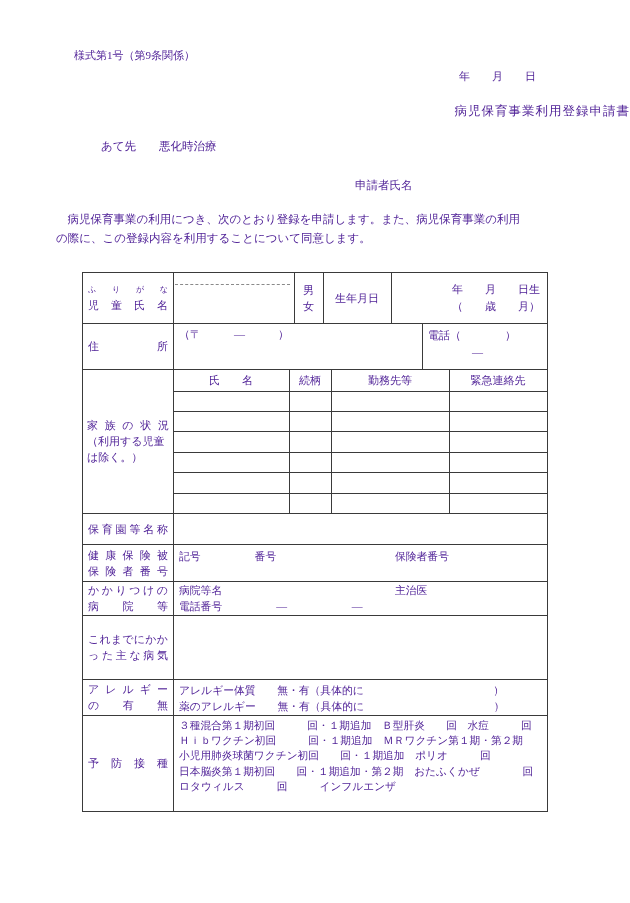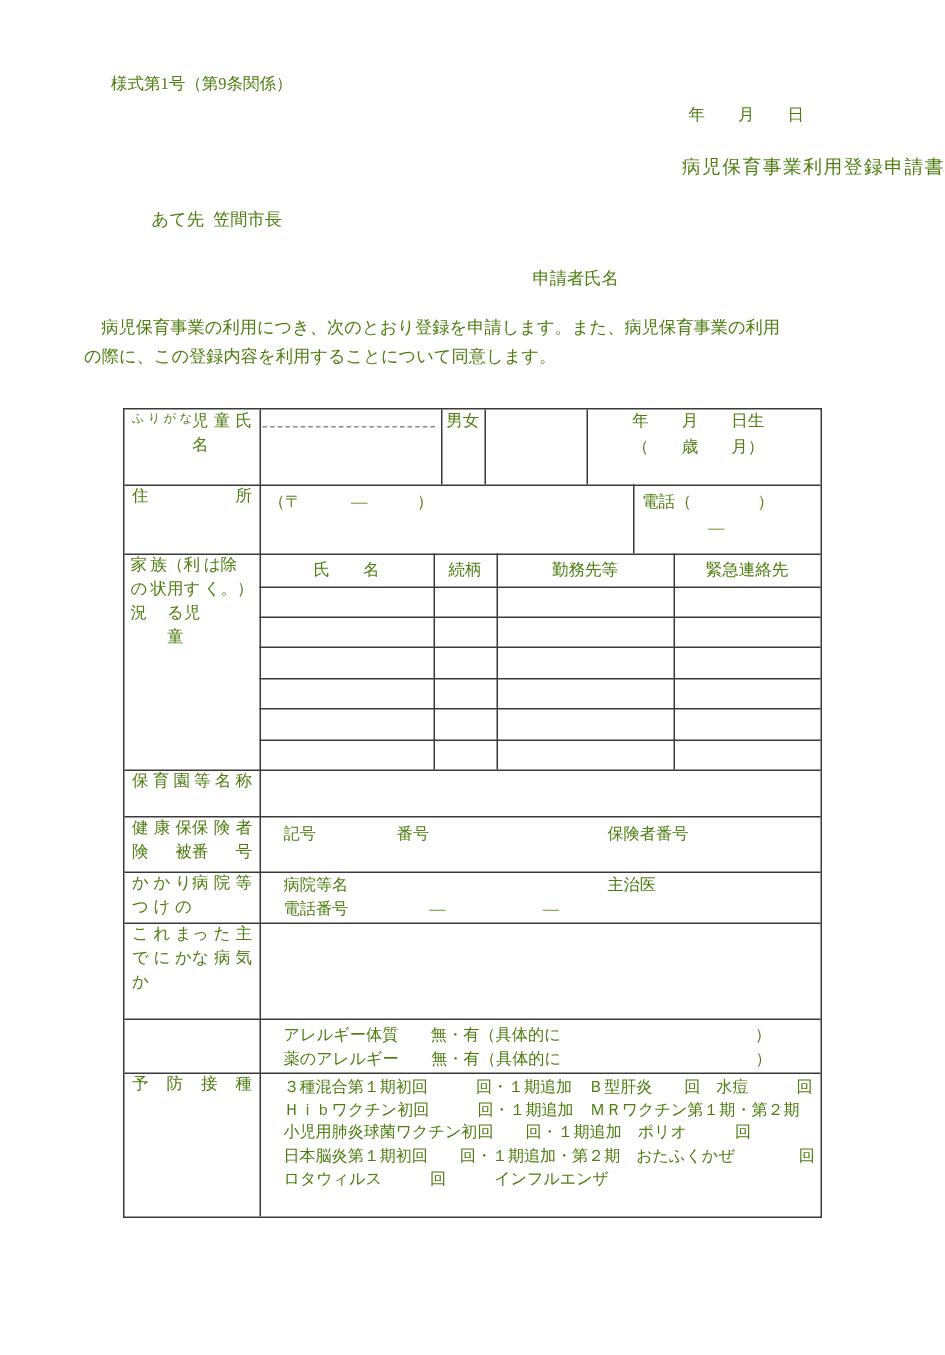--- a/index.html
+++ b/index.html
@@ -1,61 +1,61 @@
 <!DOCTYPE html>
 <html><head>
 <meta charset="utf-8">
 <style>
   html,body { margin:0; padding:0; background:#ffffff; }
   .sheet {
     position:relative; width:630px; height:903px; background:#ffffff;
     font-family:"Liberation Serif","DejaVu Serif",serif;
-    color:#4d7c0f; overflow:hidden;
+    color:#4c1d95; overflow:hidden;
     -webkit-font-smoothing:antialiased;
   }
   .abs { position:absolute; }
   .pre { white-space:pre; }
   .preline { white-space:pre-line; }
   .jtext { text-align:justify; text-align-last:justify; }
 
   
   .form-number { left:74px; top:48px; font-size:11px; }
   .date-line { right:94px; top:69px; font-size:11px; white-space:pre; }
   .form-title { left:0; right:0; top:103px; text-align:right; font-size:12.5px; letter-spacing:1px; }
-  .addressee { left:101px; top:139px; font-size:11.5px; display:flex; gap:6px; }
+  .addressee { left:101px; top:139px; font-size:11.5px; display:flex; gap:23px; }
   .applicant { left:355px; top:178px; font-size:11.5px; }
   .intro { left:56px; top:210px; width:500px; font-size:11.5px; line-height:19px; white-space:pre-line; }
 
   
   .form-table { position:absolute; left:82px; top:272px; width:464px; height:538px; border:1px solid #3a3a3a; }
   .gl { position:absolute; background:#3a3a3a; }
   .cell { position:absolute; box-sizing:border-box; overflow:hidden; }
-  .vcenter { display:flex; justify-content:center; }
+  .vcenter { display:flex; flex-direction:column; justify-content:center; }
   .hcenter { display:flex; align-items:center; justify-content:center; }
 
   .label-cell { left:0; width:90px; padding:0 5px; }
   .label-cell > div { width:100%; }
 
   .furigana { font-size:8px; line-height:11px; margin-bottom:2px; }
   .lbl { font-size:11px; line-height:16px; }
 
-  .content { font-size:10.8px; line-height:16px; padding:2px 16px; }
+  .content { font-size:10.8px; line-height:16px; padding:2px 6px; }
   .dotted-rule { position:absolute; left:92px; top:11px; width:117px; border-top:1px dashed #8a8a8a; }
 </style>
 </head>
 <body>
 
 <div class="sheet">
 
   <div class="abs form-number">様式第1号（第9条関係）</div>
   <div class="abs date-line">年　　月　　日</div>
   <div class="abs form-title">病児保育事業利用登録申請書</div>
   <div class="abs addressee">
     <span>あて先</span>
-    <span>笠間市長</span>
+    <span>悪化時治療</span>
   </div>
   <div class="abs applicant">申請者氏名</div>
   <div class="abs intro">　病児保育事業の利用につき、次のとおり登録を申請します。また、病児保育事業の利用
 の際に、この登録内容を利用することについて同意します。</div>
 
   <div class="form-table">
 
     <div class="gl" style="left:90px;top:0;width:1px;height:538px;"></div>
     <div class="gl" style="left:0;top:50px;width:464px;height:1px;"></div>
     <div class="gl" style="left:0;top:96px;width:464px;height:1px;"></div>
@@ -87,20 +87,21 @@
       <div class="furigana jtext">ふりがな</div>
       <div class="lbl jtext">児童氏名</div>
     </div>
     <div class="cell" style="left:90px;top:0;width:121px;height:50px;">
       <div class="dotted-rule" style="left:2px;top:11px;width:115px;"></div>
     </div>
     <div class="cell vcenter" style="left:211px;top:0;width:29px;height:50px;text-align:center;">
       <div class="lbl">男</div>
       <div class="lbl">女</div>
     </div>
+    <div class="cell hcenter lbl" style="left:240px;top:0;width:68px;height:50px;">生年月日</div>
     <div class="cell vcenter preline" style="left:308px;top:0;width:156px;height:50px;text-align:right;padding-right:7px;font-size:11px;line-height:17px;">年　　月　　日生
 （　　歳　　月）</div>
 
     <div class="cell label-cell vcenter" style="top:50px;height:46px;font-family:Liberation Serif, serif;">
       <div class="lbl jtext">住所</div>
     </div>
     <div class="cell" style="left:90px;top:50px;width:249px;height:46px;padding:4px 6px;font-size:11px;">（〒　　　―　　　）</div>
     <div class="cell preline" style="left:339px;top:50px;width:125px;height:46px;padding:4px 6px;font-size:11px;line-height:17px;">電話（　　　　）
 　　　　―</div>
 
@@ -131,20 +132,24 @@
       <div class="lbl jtext">病院等</div>
     </div>
     <div class="cell content preline" style="left:90px;top:308px;width:374px;height:34px;padding-top:1px;">病院等名　　　　　　　　　　　　　　　　主治医
 電話番号　　　　　―　　　　　　―</div>
 
     <div class="cell label-cell vcenter" style="top:342px;height:64px;">
       <div class="lbl jtext">これまでにかか</div>
       <div class="lbl jtext">った主な病気</div>
     </div>
 
+    <div class="cell label-cell vcenter" style="top:406px;height:36px;">
+      <div class="lbl jtext">アレルギー</div>
+      <div class="lbl jtext">の有無</div>
+    </div>
     <div class="cell content" style="left:90px;top:406px;width:374px;height:36px;padding-top:3px;">
       <div class="pre">アレルギー体質　　無・有（具体的に　　　　　　　　　　　　）</div>
       <div class="pre">薬のアレルギー　　無・有（具体的に　　　　　　　　　　　　）</div>
     </div>
 
     <div class="cell label-cell vcenter" style="top:442px;height:96px;">
       <div class="lbl jtext">予防接種</div>
     </div>
     <div class="cell content" style="left:90px;top:442px;width:374px;height:96px;padding-top:3px;font-size:10.7px;line-height:15.2px;">
       <div class="pre">３種混合第１期初回　　　回・１期追加　Ｂ型肝炎　　回　水痘　　　回</div>

